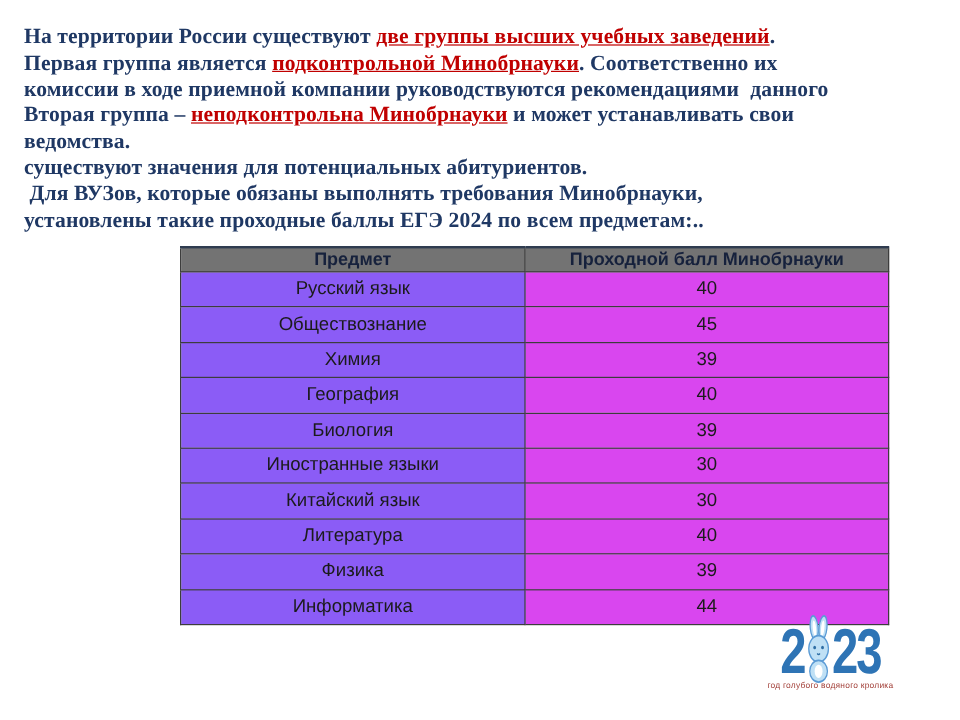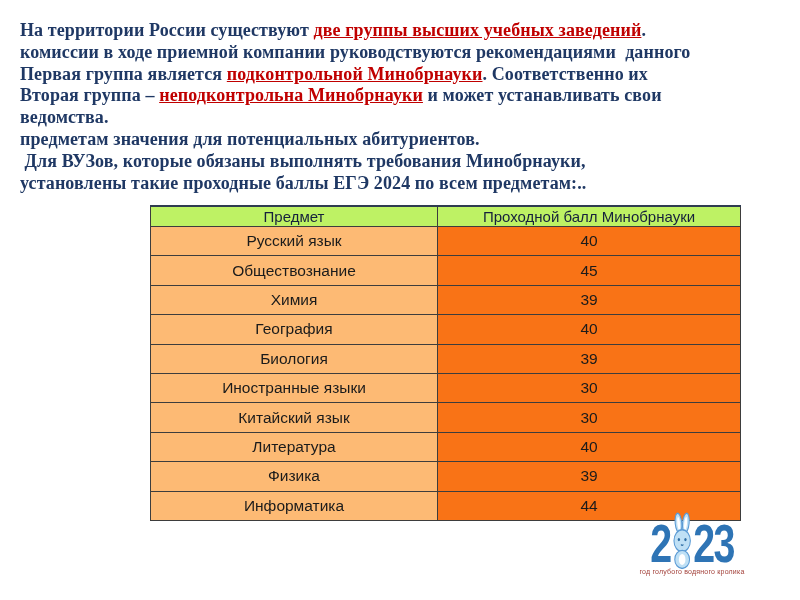--- a/index.html
+++ b/index.html
@@ -21,26 +21,26 @@
     border-collapse:collapse; width:590px; table-layout:fixed;
     font-family:"Liberation Sans", sans-serif;
   }
   table.tbl col.c1 { width:287px; }
   table.tbl col.c2 { width:303px; }
   table.tbl th, table.tbl td {
     border:1.6px solid #3d3d3d; text-align:center; vertical-align:middle;
     padding:0;
   }
   table.tbl th {
-    background:#bef264; color:#16213c; font-size:15px; font-weight:normal;
+    background:#737373; color:#16213c; font-size:15px; font-weight:bold;
     height:19px; border-top:2px solid #2f3c50;
   }
   table.tbl td { height:28.4px; font-size:15.5px; color:#1b1b1b; }
-  td.subj { background:#fdba74; }
-  td.score { background:#f97316; }
+  td.subj { background:#8b5cf6; }
+  td.score { background:#d946ef; }
   
   .logo {
     position:absolute; left:638px; top:510px; width:108px;
     text-align:center; z-index:5;
   }
   .logo-year {
     display:flex; justify-content:center; align-items:flex-end;
     height:56px; font-family:"Liberation Sans", sans-serif;
     font-weight:bold; font-size:48px; line-height:40px; color:#2e74b5;
     transform:scale(0.82,1.1); transform-origin:50% 100%;
@@ -50,25 +50,25 @@
   .logo-caption {
     font-family:"Liberation Sans", sans-serif; font-size:7px;
     color:#a23f38; margin-top:2px; white-space:nowrap; letter-spacing:0.2px;
   }
 </style>
 </head>
 <body>
 
 <div class="intro">
   <div class="line"><span>На территории России существуют </span><span class="red">две группы высших учебных заведений</span><span>.</span></div>
+  <div class="line"><span>Первая группа является </span><span class="red">подконтрольной Минобрнауки</span><span>. Соответственно их</span></div>
   <div class="line"><span>комиссии в ходе приемной компании руководствуются рекомендациями  данного</span></div>
-  <div class="line"><span>Первая группа является </span><span class="red">подконтрольной Минобрнауки</span><span>. Соответственно их</span></div>
   <div class="line"><span>Вторая группа – </span><span class="red">неподконтрольна Минобрнауки</span><span> и может устанавливать свои</span></div>
   <div class="line"><span>ведомства.</span></div>
-  <div class="line"><span>предметам значения для потенциальных абитуриентов.</span></div>
+  <div class="line"><span>существуют значения для потенциальных абитуриентов.</span></div>
   <div class="line"><span> Для ВУЗов, которые обязаны выполнять требования Минобрнауки,</span></div>
   <div class="line"><span>установлены такие проходные баллы ЕГЭ 2024 по всем предметам:..</span></div>
 </div>
 
 <div class="table-wrap">
   <table class="tbl">
     <colgroup>
         <col class="c1">
         <col class="c2">
       </colgroup>

